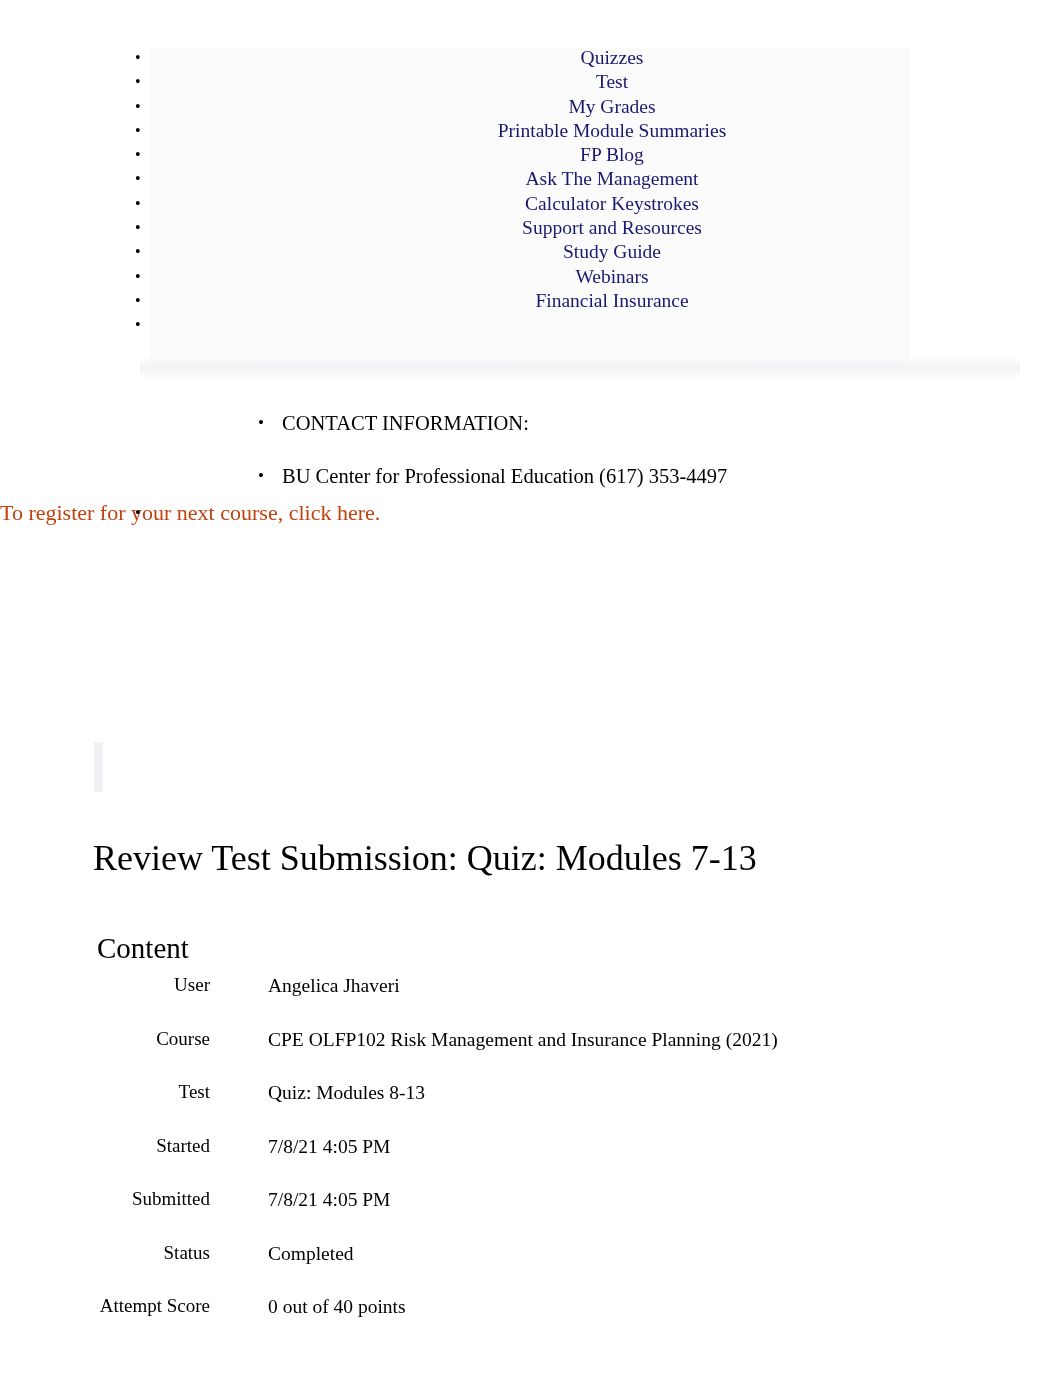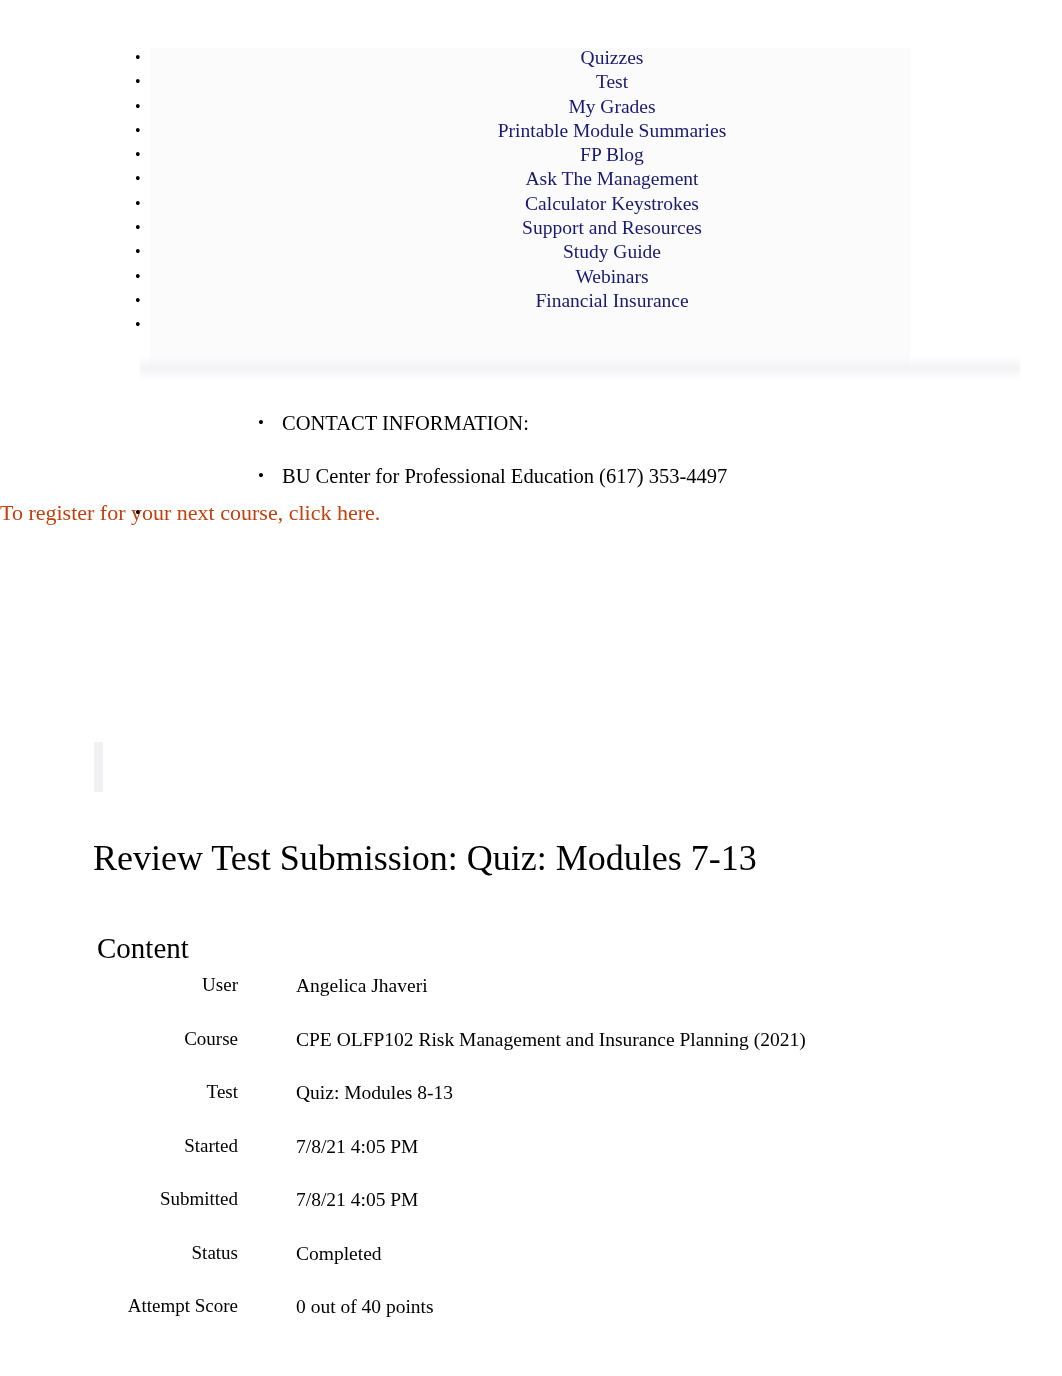--- a/index.html
+++ b/index.html
@@ -159,21 +159,20 @@
     color: #000000;
     margin: 4px;
   }
 
   
   .detail-table {
     position: absolute;
     left: 0;
     top: 972px;
     border-collapse: collapse;
-    margin-left: 28px;
   }
   .detail-table tr {
     height: 53.5px;
   }
   .detail-label {
     width: 210px;
     text-align: right;
     vertical-align: top;
     padding: 0 0 0 0;
     font-size: 19px;

